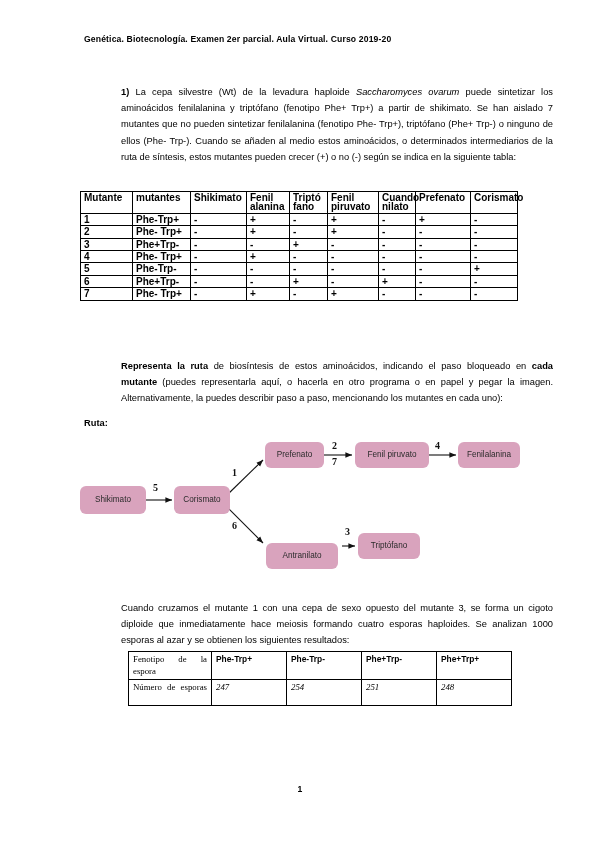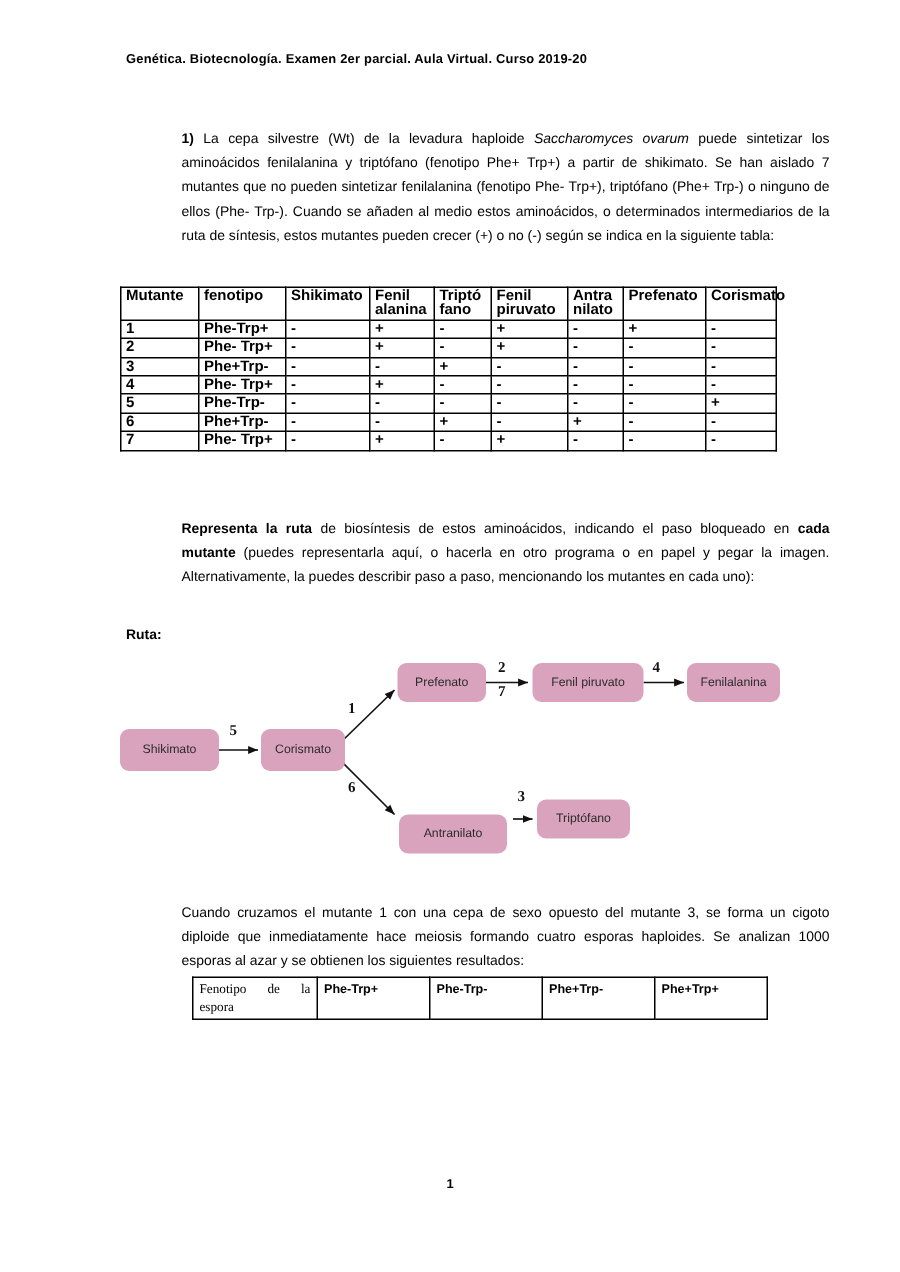--- a/index.html
+++ b/index.html
@@ -40,21 +40,21 @@
     font-size: 9.3px;
     line-height: 16.2px;
     text-align: justify;
     margin-left: 37px;
   }
   .body-block p { margin: 0; }
   .b { font-weight: bold; }
   .i { font-style: italic; }
 
   #intro-para { top: 84px; }
-  #represent-para { top: 344px; }
+  #represent-para { top: 358px; }
   #ruta-label {
     position: absolute;
     left: 84px;
     top: 418px;
     font-size: 9.3px;
     font-weight: bold;
   }
   #cross-para { top: 600px; }
   #calcula-para { top: 734px; }
 
@@ -178,26 +178,26 @@
         <col class="c3">
         <col class="c4">
         <col class="c5">
         <col class="c6">
         <col class="c7">
         <col class="c8">
     </colgroup>
     <thead>
       <tr>
         <th>Mutante</th>
-        <th>fenotipo</th>
+        <th>mutantes</th>
         <th>Shikimato</th>
         <th>Fenil alanina</th>
         <th>Triptó fano</th>
         <th>Fenil piruvato</th>
-        <th>Antra nilato</th>
+        <th>Cuando nilato</th>
         <th>Prefenato</th>
         <th>Corismato</th>
       </tr>
     </thead>
     <tbody>
       <tr>
         <td>1</td>
         <td>Phe-Trp+</td>
         <td>-</td>
         <td>+</td>
@@ -349,19 +349,26 @@
         <col class="d">
     </colgroup>
     <tbody>
       <tr>
         <th class="rowhead">Fenotipo de la espora</th>
         <th class="colhead">Phe-Trp+</th>
         <th class="colhead">Phe-Trp-</th>
         <th class="colhead">Phe+Trp-</th>
         <th class="colhead">Phe+Trp+</th>
       </tr>
+      <tr>
+        <th class="rowhead">Número de esporas</th>
+        <td class="num">247</td>
+        <td class="num">254</td>
+        <td class="num">251</td>
+        <td class="num">248</td>
+      </tr>
     </tbody>
   </table>
 
 
   <div class="page-number">1</div>
 
 </div>
 
 </body></html>

